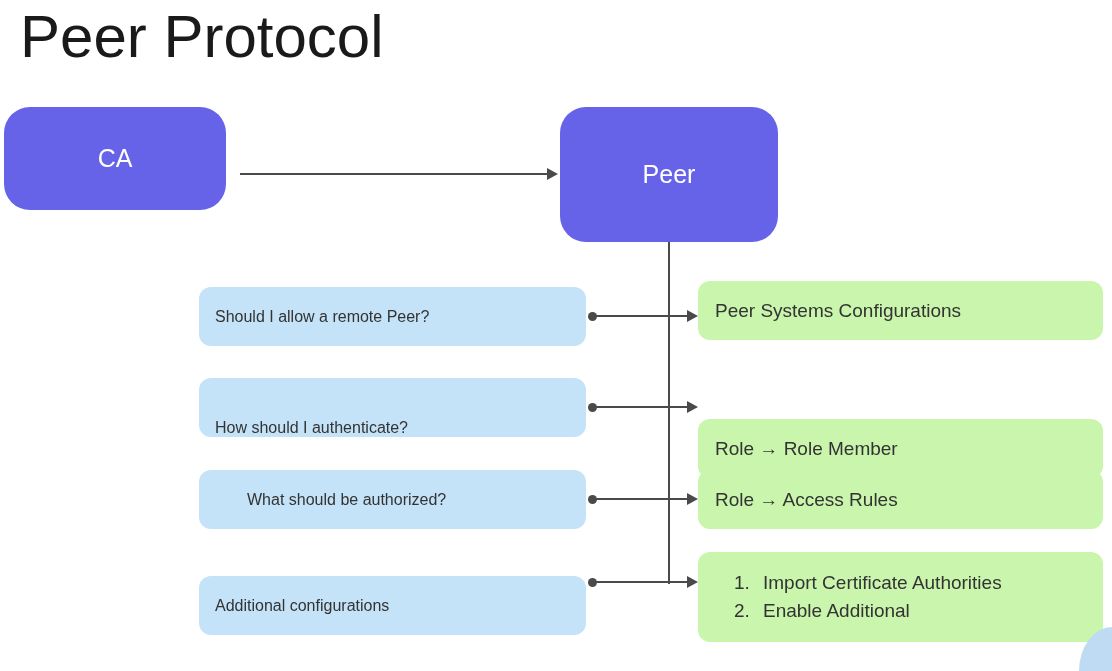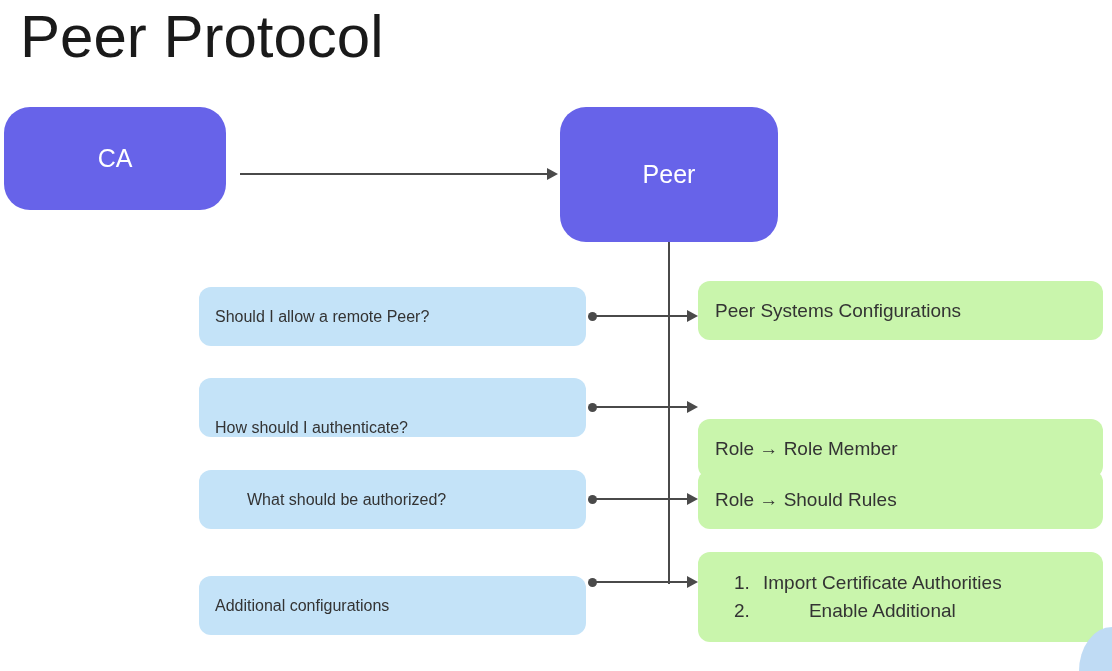--- a/index.html
+++ b/index.html
@@ -76,21 +76,21 @@
     font-size: 19px;
     color: #333333;
   }
   .abox.tall { height: 90px; }
   .abox ol {
     margin: 0;
     padding-left: 40px;
     font-size: 19px;
     color: #333333;
   }
-  .abox ol li { line-height: 28px; padding-left: 8px; text-align: center; }
+  .abox ol li { line-height: 28px; padding-left: 8px; }
   .corner-accent {
     position: absolute;
     right: 0;
     bottom: 0;
     width: 33px;
     height: 44px;
     background: #bfdbf4;
     border-top-left-radius: 100% 100%;
   }
   
@@ -139,21 +139,21 @@
     <span>Role → Role Member</span>
   </div>
 
   <div class="qbox q3">
     <span>What should be authorized?</span>
   </div>
   <div class="dot" style="left:588px; top:495px;"></div>
   <div class="line h-line" style="left:592px; top:498px; width:96px;"></div>
   <div class="arrow-right" style="left:687px; top:493px;"></div>
   <div class="abox a3">
-    <span>Role → Should Rules</span>
+    <span>Role → Access Rules</span>
   </div>
 
   <div class="qbox q4">
     <span>Additional configurations</span>
   </div>
   <div class="dot" style="left:588px; top:578px;"></div>
   <div class="line h-line" style="left:592px; top:581px; width:96px;"></div>
   <div class="arrow-right" style="left:687px; top:576px;"></div>
   <div class="abox a4 tall">
     <ol>

